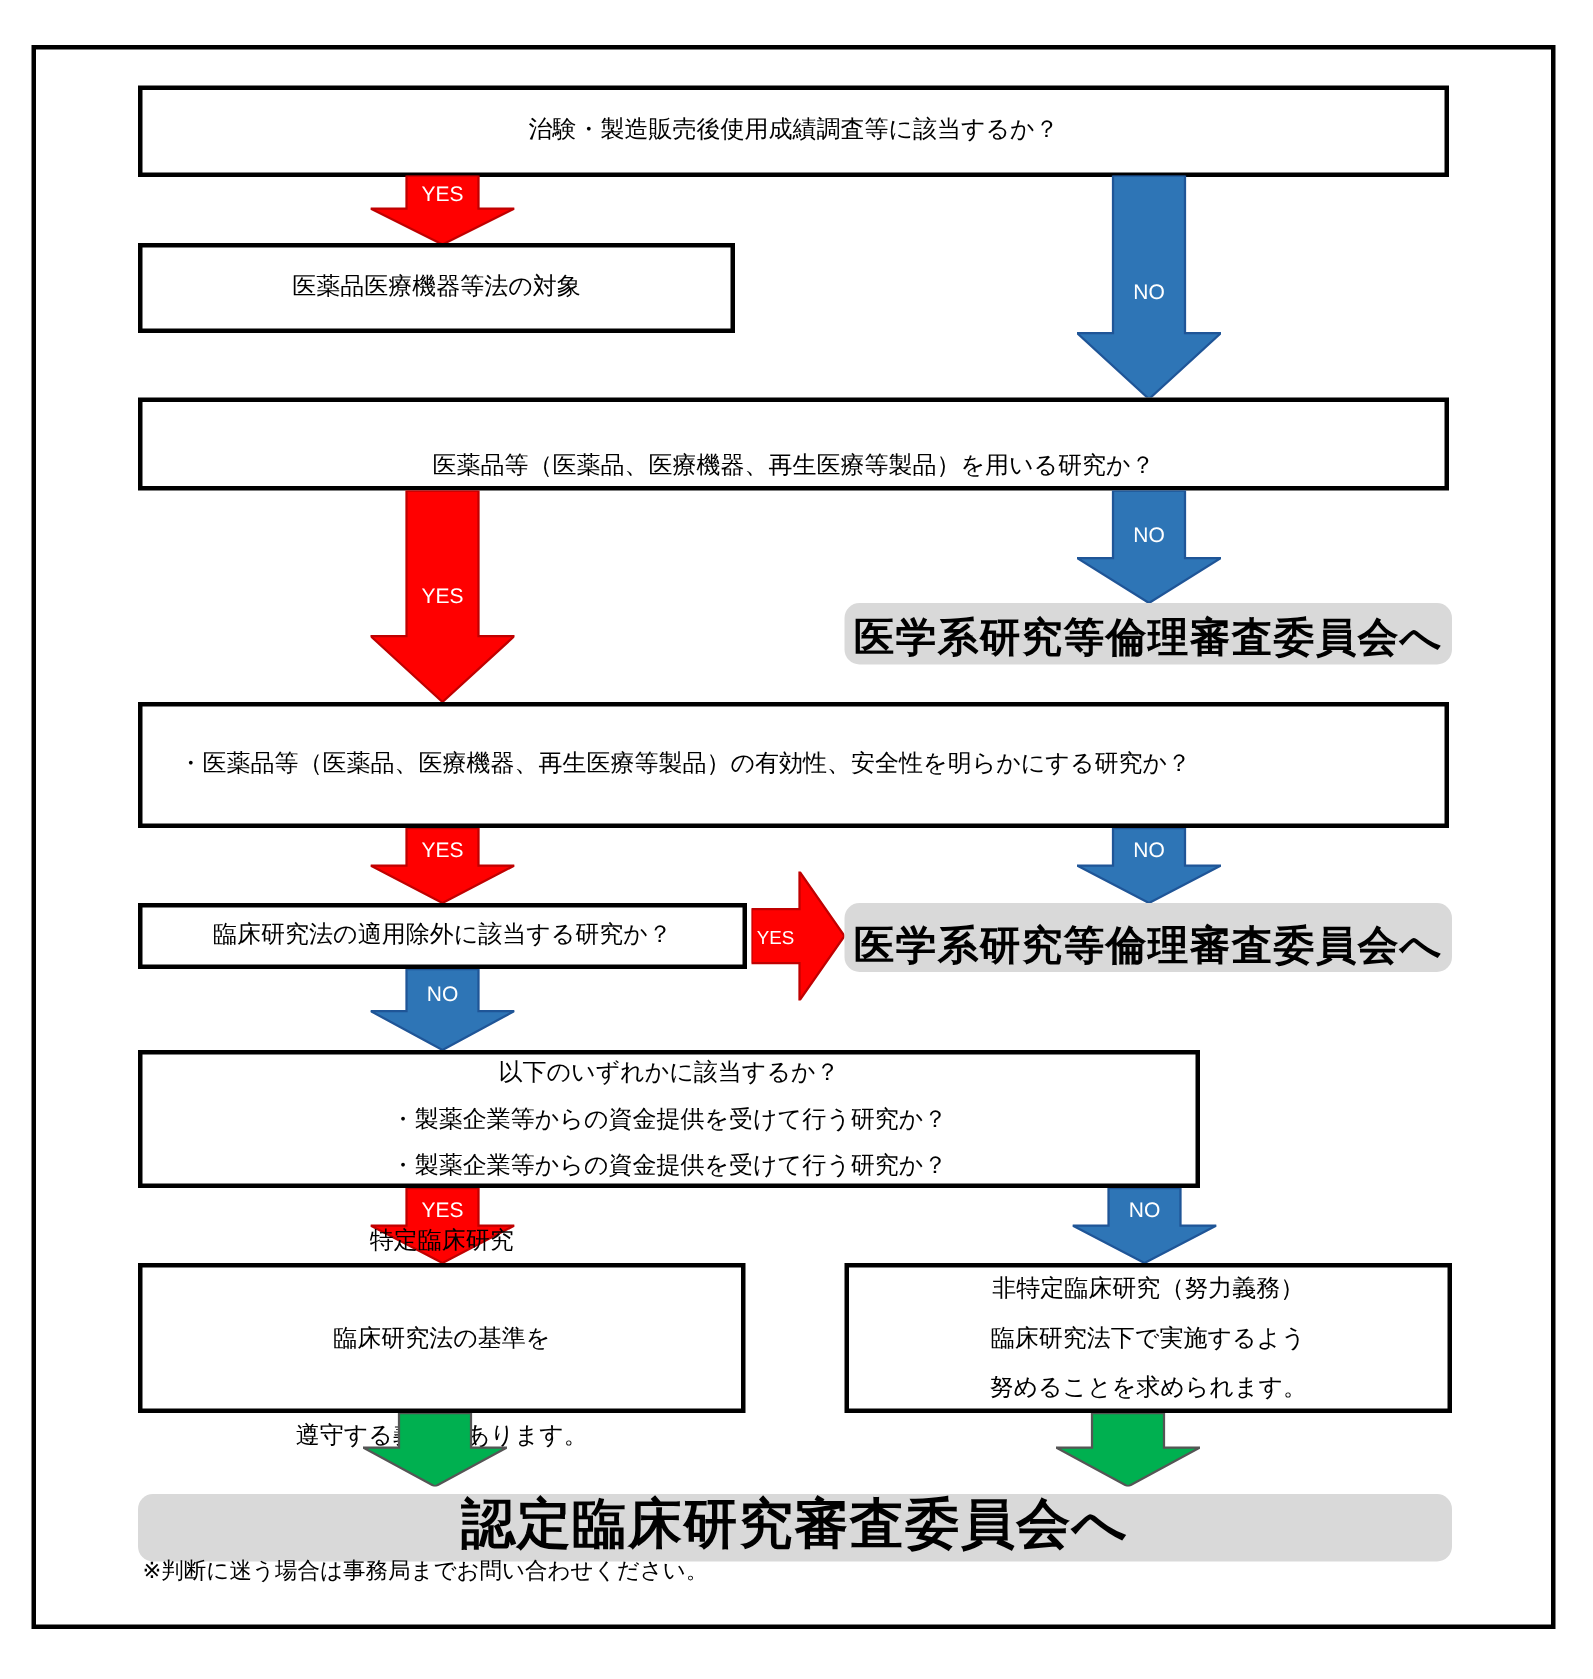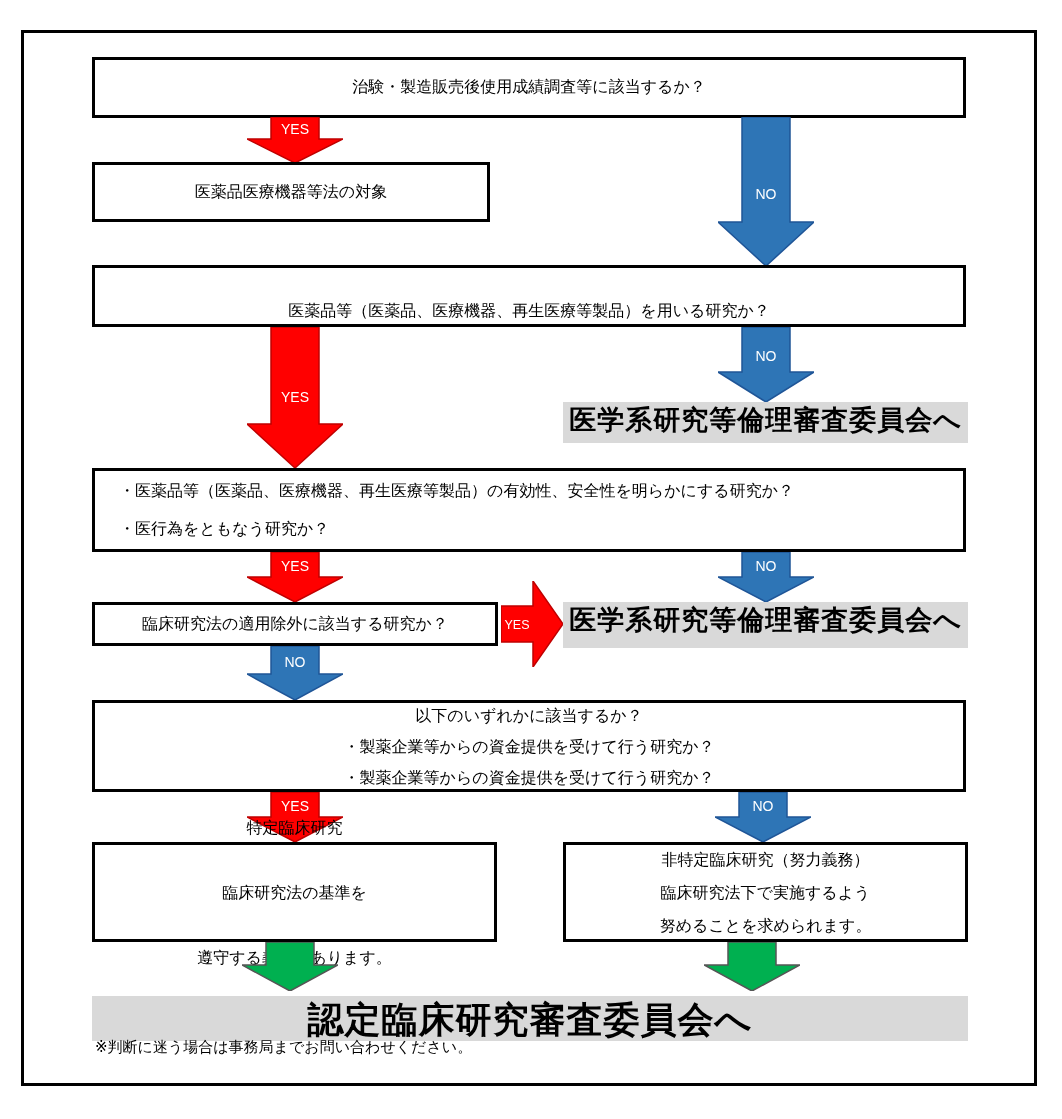--- a/index.html
+++ b/index.html
@@ -2,22 +2,22 @@
 <html><head>
 <meta charset="utf-8">
 <style>
   html,body{margin:0;padding:0;background:#ffffff;}
   body{font-family:"Liberation Sans","DejaVu Sans",sans-serif;color:#000;}
   #stage{position:relative;width:1062px;height:1119px;background:#fff;overflow:hidden;}
   .frame{position:absolute;left:21px;top:30px;width:1016px;height:1056px;border:3px solid #000;box-sizing:border-box;}
   .box{position:absolute;box-sizing:border-box;border:3px solid #000;background:#fff;
        display:flex;flex-direction:column;justify-content:center;font-size:16px;line-height:1.55;}
   .box.center{align-items:center;text-align:center;}
-  .gray{position:absolute;box-sizing:border-box;background:#d9d9d9;display:flex;align-items:flex-start;justify-content:center;
-        font-weight:bold;font-size:27px;letter-spacing:1px;white-space:nowrap;}
+  .gray{position:absolute;box-sizing:border-box;background:#d9d9d9;display:flex;align-items:flex-end;justify-content:center;
+        font-weight:bold;font-size:27px;letter-spacing:1px;white-space:nowrap;border-radius:10px;}
   .arrow{position:absolute;line-height:0;}
   .arrow svg{display:block;}
   .arrow text{font-family:"Liberation Sans","DejaVu Sans",sans-serif;font-size:14px;fill:#ffffff;}
   .q3line{padding-left:24px;line-height:38px;white-space:nowrap;}
   .q5wrap{text-align:center;line-height:31px;}
   .q5bullets{display:inline-block;text-align:left;}
   .footer-note{position:absolute;left:95px;top:1038px;font-size:15px;}
   .l3{line-height:33px;}
 </style>
 </head>
@@ -66,21 +66,20 @@
       <text x="48" y="34" text-anchor="middle">NO</text>
     </svg>
   </div>
 
   <div class="gray" style="left:563px;top:402px;width:405px;height:41px;">
     <span>医学系研究等倫理審査委員会へ</span>
   </div>
 
   <div class="box" style="left:92px;top:468px;width:874px;height:84px;">
     <div class="q3line">・医薬品等（医薬品、医療機器、再生医療等製品）の有効性、安全性を明らかにする研究か？</div>
-    <div class="q3line">・医行為をともなう研究か？</div>
   </div>
 
   <div class="arrow" style="left:247px;top:552px;">
     <svg width="96" height="50" viewBox="0 0 96 50">
       <polygon points="24,0 72,0 72,25 96,25 48,50 0,25 24,25" fill="#ff0000" stroke="#c00000" stroke-width="1.5"></polygon>
       <text x="48" y="19" text-anchor="middle">YES</text>
     </svg>
   </div>
 
   <div class="arrow" style="left:718px;top:552px;">
@@ -105,21 +104,21 @@
     <span>医学系研究等倫理審査委員会へ</span>
   </div>
 
   <div class="arrow" style="left:247px;top:646px;">
     <svg width="96" height="54" viewBox="0 0 96 54">
       <polygon points="24,0 72,0 72,28 96,28 48,54 0,28 24,28" fill="#2e75b6" stroke="#1f5597" stroke-width="1.5"></polygon>
       <text x="48" y="21" text-anchor="middle">NO</text>
     </svg>
   </div>
 
-  <div class="box" style="left:92px;top:700px;width:874px;height:92px;">
+  <div class="box" style="left:92px;top:700px;width:708px;height:92px;">
     <div class="q5wrap">
       <div>以下のいずれかに該当するか？</div>
       <div class="q5bullets">
         <div>・製薬企業等からの資金提供を受けて行う研究か？</div>
         <div>・製薬企業等からの資金提供を受けて行う研究か？</div>
       </div>
     </div>
   </div>
 
   <div class="arrow" style="left:247px;top:792px;">

